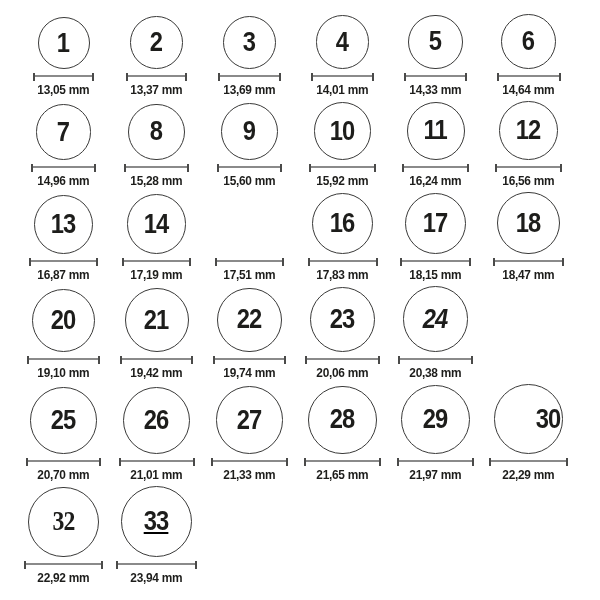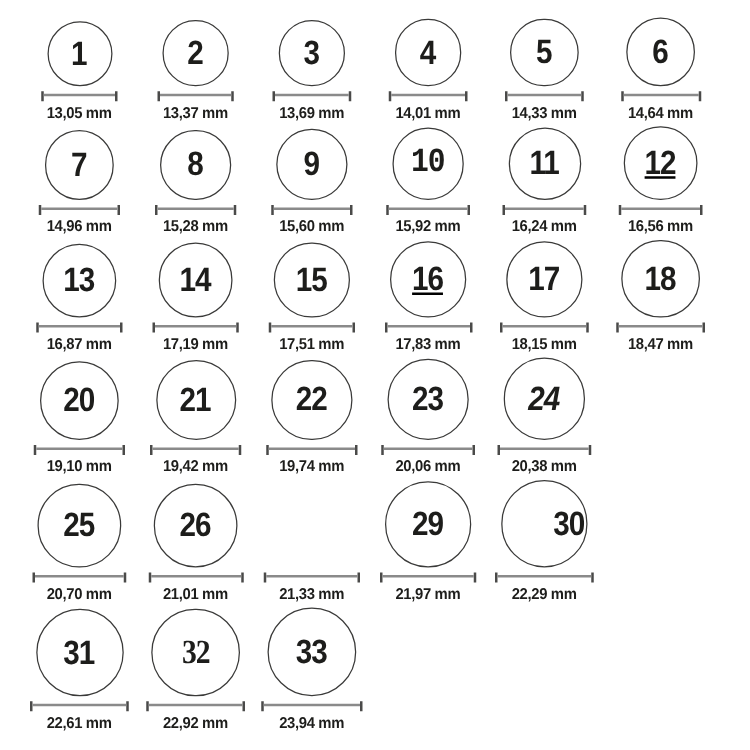--- a/index.html
+++ b/index.html
@@ -153,37 +153,37 @@
 
   <div class="cell">
     <div class="circle" style="width: 56.8px; height: 56.8px;">
       <span class="num">9</span>
     </div>
     <div class="dim" style="width: 65.8px;"></div>
     <span class="mm-label">15,60 mm</span>
   </div>
 
   <div class="cell">
-    <div class="circle" style="width: 57.4px; height: 57.4px; font-family: Liberation Mono, monospace;">
+    <div class="circle" style="width: 57.4px; height: 57.4px;">
       <span class="num">10</span>
     </div>
     <div class="dim" style="width: 66.4px;"></div>
     <span class="mm-label">15,92 mm</span>
   </div>
 
   <div class="cell">
     <div class="circle" style="width: 58px; height: 58px;">
       <span class="num">11</span>
     </div>
     <div class="dim" style="width: 67px;"></div>
     <span class="mm-label">16,24 mm</span>
   </div>
 
   <div class="cell">
-    <div class="circle" style="width: 58.6px; height: 58.6px; text-decoration: underline;">
+    <div class="circle" style="width: 58.6px; height: 58.6px;">
       <span class="num">12</span>
     </div>
     <div class="dim" style="width: 67.6px;"></div>
     <span class="mm-label">16,56 mm</span>
   </div>
 </div>
     <div class="row">
   <div class="cell">
     <div class="circle" style="width: 59.2px; height: 59.2px;">
       <span class="num">13</span>
@@ -194,29 +194,26 @@
 
   <div class="cell">
     <div class="circle" style="width: 59.8px; height: 59.8px;">
       <span class="num">14</span>
     </div>
     <div class="dim" style="width: 68.8px;"></div>
     <span class="mm-label">17,19 mm</span>
   </div>
 
   <div class="cell">
-    <div class="circle" style="width: 60.4px; height: 60.4px;">
-      <span class="num">15</span>
-    </div>
     <div class="dim" style="width: 69.4px;"></div>
     <span class="mm-label">17,51 mm</span>
   </div>
 
   <div class="cell">
-    <div class="circle" style="width: 61px; height: 61px; text-decoration: underline;">
+    <div class="circle" style="width: 61px; height: 61px;">
       <span class="num">16</span>
     </div>
     <div class="dim" style="width: 70px;"></div>
     <span class="mm-label">17,83 mm</span>
   </div>
 
   <div class="cell">
     <div class="circle" style="width: 61.6px; height: 61.6px;">
       <span class="num">17</span>
     </div>
@@ -285,59 +282,62 @@
 
   <div class="cell">
     <div class="circle" style="width: 67px; height: 67px;">
       <span class="num">26</span>
     </div>
     <div class="dim" style="width: 76px;"></div>
     <span class="mm-label">21,01 mm</span>
   </div>
 
   <div class="cell">
+    <div class="circle" style="width: 67.6px; height: 67.6px;">
+      <span class="num">27</span>
+    </div>
     <div class="dim" style="width: 76.6px;"></div>
     <span class="mm-label">21,33 mm</span>
   </div>
 
+  <div class="cell">
+    <div class="circle" style="width: 68.2px; height: 68.2px;">
+      <span class="num">28</span>
+    </div>
+    <div class="dim" style="width: 77.2px;"></div>
+    <span class="mm-label">21,65 mm</span>
+  </div>
 
   <div class="cell">
     <div class="circle" style="width: 68.8px; height: 68.8px; justify-content: center;">
       <span class="num">29</span>
     </div>
     <div class="dim" style="width: 77.8px;"></div>
     <span class="mm-label">21,97 mm</span>
   </div>
 
   <div class="cell">
     <div class="circle" style="width: 69.4px; height: 69.4px; justify-content: flex-end;">
       <span class="num">30</span>
     </div>
     <div class="dim" style="width: 78.4px;"></div>
     <span class="mm-label">22,29 mm</span>
   </div>
 </div>
     <div class="row">
-  <div class="cell">
-    <div class="circle" style="width: 70px; height: 70px;">
-      <span class="num">31</span>
-    </div>
-    <div class="dim" style="width: 79px;"></div>
-    <span class="mm-label">22,61 mm</span>
-  </div>
 
   <div class="cell">
     <div class="circle" style="width: 70.6px; height: 70.6px; font-family: Liberation Serif, serif;">
       <span class="num">32</span>
     </div>
     <div class="dim" style="width: 79.6px;"></div>
     <span class="mm-label">22,92 mm</span>
   </div>
 
   <div class="cell">
-    <div class="circle" style="width: 71.2px; height: 71.2px;">
+    <div class="circle" style="width: 71.2px; height: 71.2px; text-decoration: underline;">
       <span class="num">33</span>
     </div>
     <div class="dim" style="width: 80.2px;"></div>
     <span class="mm-label">23,94 mm</span>
   </div>
 </div>
   </div>
 
 </body></html>

